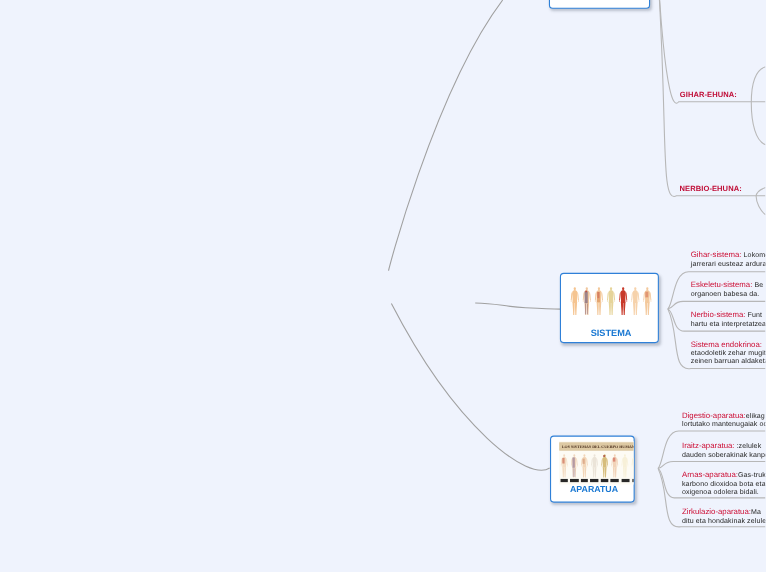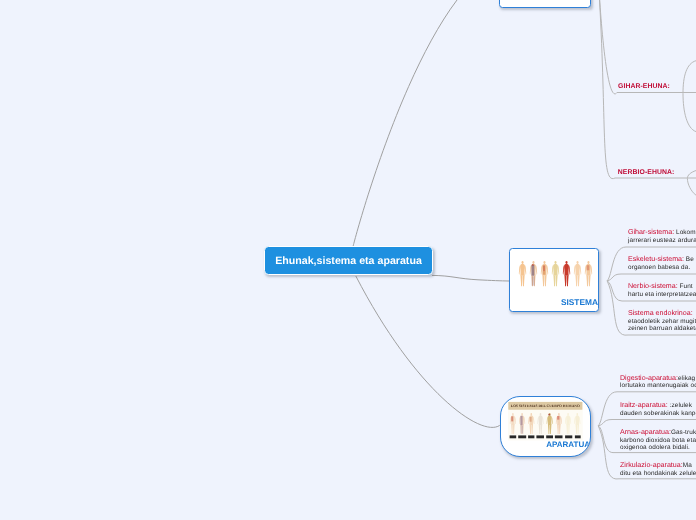--- a/index.html
+++ b/index.html
@@ -12,26 +12,26 @@
 
   
   .root{left:264px;top:246px;width:169px;height:29px;background:#1e90e0;border-radius:4.5px;
         border:1px solid #ffffff;
         box-shadow:1.5px 2px 2.5px rgba(70,80,100,.30);display:flex;align-items:center;justify-content:center;}
   .root .lbl{color:#ffffff;font-weight:bold;font-size:10.65px;white-space:nowrap;}
 
   
   .imgbox{background:#ffffff;border:1.6px solid #2f80d8;border-radius:3.5px;
           box-shadow:1.5px 2px 2.5px rgba(70,80,100,.30);overflow:hidden;}
-  .imgbox .cap{color:#1877d2;font-weight:bold;font-size:8.35px;text-align:right;
+  .imgbox .cap{color:#1877d2;font-weight:bold;font-size:8.35px;text-align:center;
                letter-spacing:0px;position:absolute;left:3px;right:0;}
 
   #box-top{left:499px;top:-56px;width:92px;height:64px;}
   #box-sistema{left:509px;top:248px;width:90px;height:64px;}
-  #box-aparatua{left:500px;top:396px;width:91px;height:61px;border-radius:20px;}
+  #box-aparatua{left:500px;top:396px;width:77px;height:61px;}
   #box-sistema .cap{top:47.5px;}
   #box-aparatua .cap{top:43px;font-size:8.0px;}
 
   
   .leaf{position:absolute;white-space:nowrap;}
   .leaf .ln{font-size:6.4px;color:#262626;height:7.6px;line-height:7.6px;letter-spacing:.1px;}
   .leaf .hd{color:#cc0c33;font-weight:normal;font-size:7.1px;letter-spacing:0px;}
   .ehuna{position:absolute;font-weight:bold;font-size:6.85px;color:#c00c36;letter-spacing:.08px;white-space:nowrap;}
 </style>
 </head>
@@ -66,23 +66,20 @@
       <path d="M 598.2 425.8 C 604.5 429.4 602.5 452.6 613.0 452.6 L 696 452.6"></path>
       <path d="M 598.2 425.8 C 609.0 448.3 601.2 481.8 619.0 478.8 L 696 478.8"></path>
     </g>
 
     <g fill="none" stroke="#b9b9b9" stroke-width="1">
       <path d="M 696 60.7 C 686.5 63.5 683.0 76 683.0 93.5 C 683.0 112 687 128.5 696 131.6"></path>
       <path d="M 696 170.5 C 690.5 172.5 687.4 175 687.4 178.5 C 687.4 184 691 191.5 696 195.2"></path>
     </g>
   </svg>
 
-  <div class="node root">
-    <span class="lbl">Ehunak,sistema eta aparatua</span>
-  </div>
 
   <div class="node imgbox" id="box-top"></div>
 
   <div class="node imgbox" id="box-sistema">
     <svg class="figrow" viewBox="0 0 86 30" width="86" height="30" style="position:absolute;left:0px;top:12.3px">
       <defs>
         <g id="fig">
           <ellipse cx="4.0" cy="1.5" rx="1.08" ry="1.42"></ellipse>
           <path d="M3.42,2.45 h1.16 v1.05 h-1.16 z"></path>
           <path d="M4.0,3.1 C5.25,3.1 6.05,3.6 6.35,4.6 C6.6,5.45 6.6,6.5 6.45,7.6 C6.3,8.7 6.15,9.9 6.1,11.0 C6.05,12.3 6.1,13.5 6.2,14.6 L6.3,15.3 L1.7,15.3 L1.8,14.6 C1.9,13.5 1.95,12.3 1.9,11.0 C1.85,9.9 1.7,8.7 1.55,7.6 C1.4,6.5 1.4,5.45 1.65,4.6 C1.95,3.6 2.75,3.1 4.0,3.1 Z"></path>

